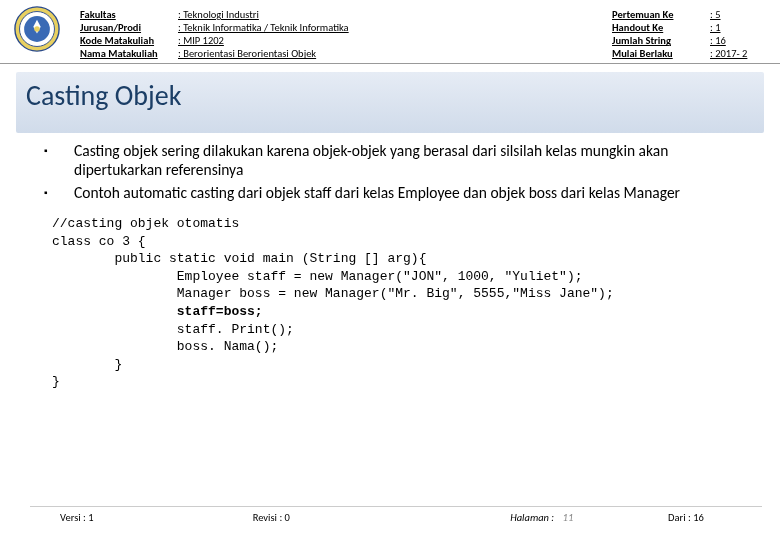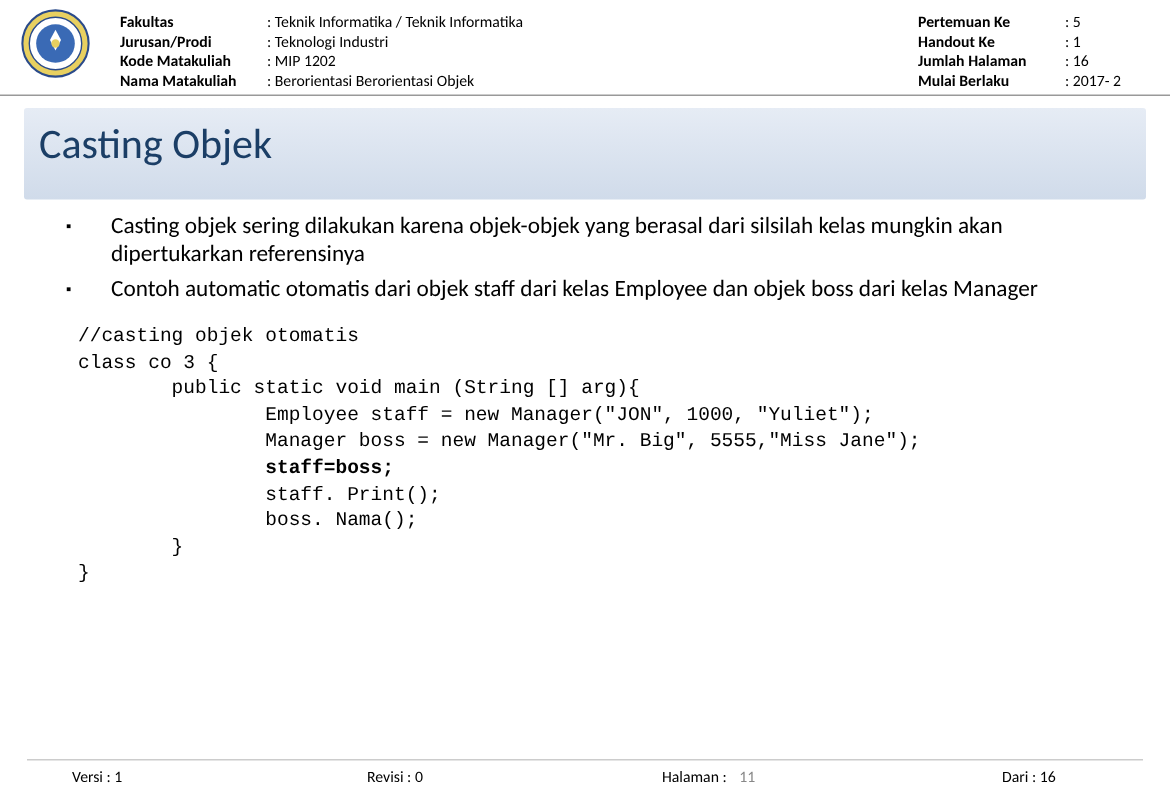--- a/index.html
+++ b/index.html
@@ -27,21 +27,21 @@
   }
   .logo svg { width: 100%; height: 100%; }
   .header-cols {
     display: flex;
     flex: 1;
     gap: 8px;
     font-size: 10.5px;
     line-height: 1.25;
     padding-top: 2px;
   }
-  .col { white-space: nowrap; }
+  .col { white-space: nowrap; text-decoration: underline; }
   .col-labels1 { width: 90px; font-weight: 600; }
   .col-values1 { flex: 1; }
   .col-labels2 { width: 90px; font-weight: 600; }
   .col-values2 { width: 50px; }
   .title-bar {
     margin: 8px 16px 4px 16px;
     padding: 6px 10px 20px 10px;
     background: linear-gradient(to bottom, #e6ecf5 0%, #d0dbea 100%);
     border-radius: 2px;
   }
@@ -72,32 +72,32 @@
     font-family: "Courier New", monospace;
     font-size: 13px;
     line-height: 1.35;
     margin: 12px 0 0 8px;
     white-space: pre;
   }
   .code-block .bold { font-weight: bold; }
   .footer {
     position: absolute;
     bottom: 16px;
-    left: 0;
+    left: 12px;
     right: 0;
     display: flex;
     padding: 0 34px 0 30px;
     font-size: 10.5px;
     border-top: 1px solid #ccc;
     margin: 0 18px;
     padding-top: 4px;
   }
   .footer .f-left { flex: 1; }
   .footer .f-mid { flex: 1; text-align: left; }
-  .footer .f-page { flex: 1; text-align: left; padding-right: 30px; }
+  .footer .f-page { flex: 1; text-align: center; padding-right: 30px; font-style: italic; }
   .footer .f-right { width: 60px; text-align: left; }
   .footer .pagenum { color: #888; margin-left: 6px; }
 </style>
 </head>
 <body>
 
 <div class="header">
   <div class="logo">
     <svg viewBox="0 0 100 100">
       <circle cx="50" cy="50" r="48" fill="#e8d060" stroke="#2a4a8a" stroke-width="3"></circle>
@@ -108,29 +108,29 @@
     </svg>
   </div>
   <div class="header-cols">
     <div class="col col-labels1">
       <div>Fakultas</div>
       <div>Jurusan/Prodi</div>
       <div>Kode Matakuliah</div>
       <div>Nama Matakuliah</div>
     </div>
     <div class="col col-values1">
+      <div>: Teknologi Industri</div>
       <div>: Teknik Informatika / Teknik Informatika</div>
-      <div>: Teknologi Industri</div>
       <div>: MIP 1202</div>
       <div>: Berorientasi Berorientasi Objek</div>
     </div>
     <div class="col col-labels2">
       <div>Pertemuan Ke</div>
       <div>Handout Ke</div>
-      <div>Jumlah Halaman</div>
+      <div>Jumlah String</div>
       <div>Mulai Berlaku</div>
     </div>
     <div class="col col-values2">
       <div>: 5</div>
       <div>: 1</div>
       <div>: 16</div>
       <div>: 2017- 2</div>
     </div>
   </div>
 </div>
@@ -139,21 +139,21 @@
   <span>Casting Objek</span>
 </div>
 
 <div class="content">
   <div class="bullet">
     <div class="marker">▪</div>
     <div class="text">Casting objek sering dilakukan karena objek-objek yang berasal dari silsilah kelas mungkin akan dipertukarkan referensinya</div>
   </div>
   <div class="bullet">
     <div class="marker">▪</div>
-    <div class="text">Contoh automatic otomatis dari objek staff dari kelas Employee dan objek boss dari kelas Manager</div>
+    <div class="text">Contoh automatic casting dari objek staff dari kelas Employee dan objek boss dari kelas Manager</div>
   </div>
 
   <div class="code-block"><span>//casting objek otomatis</span>
 <span>class co 3 {</span>
 <span>        public static void main (String [] arg){</span>
 <span>                Employee staff = new Manager("JON", 1000, "Yuliet");</span>
 <span>                Manager boss = new Manager("Mr. Big", 5555,"Miss Jane");</span>
 <span class="bold">                staff=boss;</span>
 <span>                staff. Print();</span>
 <span>                boss. Nama();</span>

